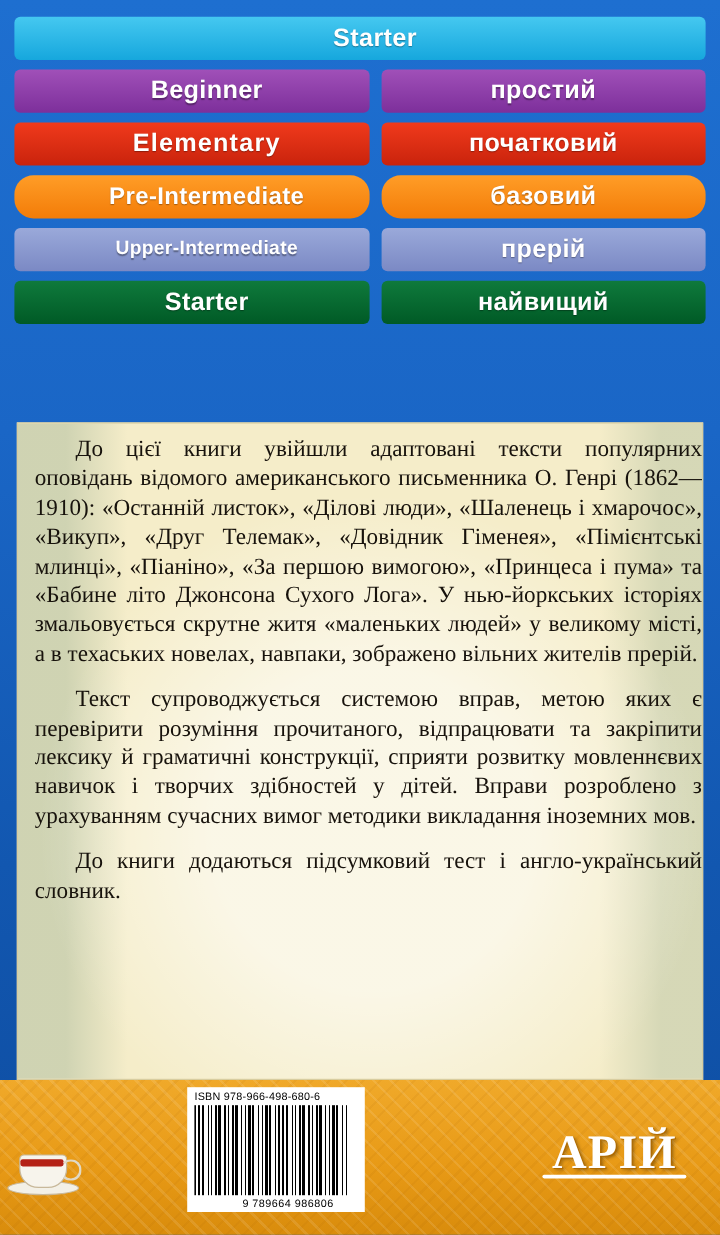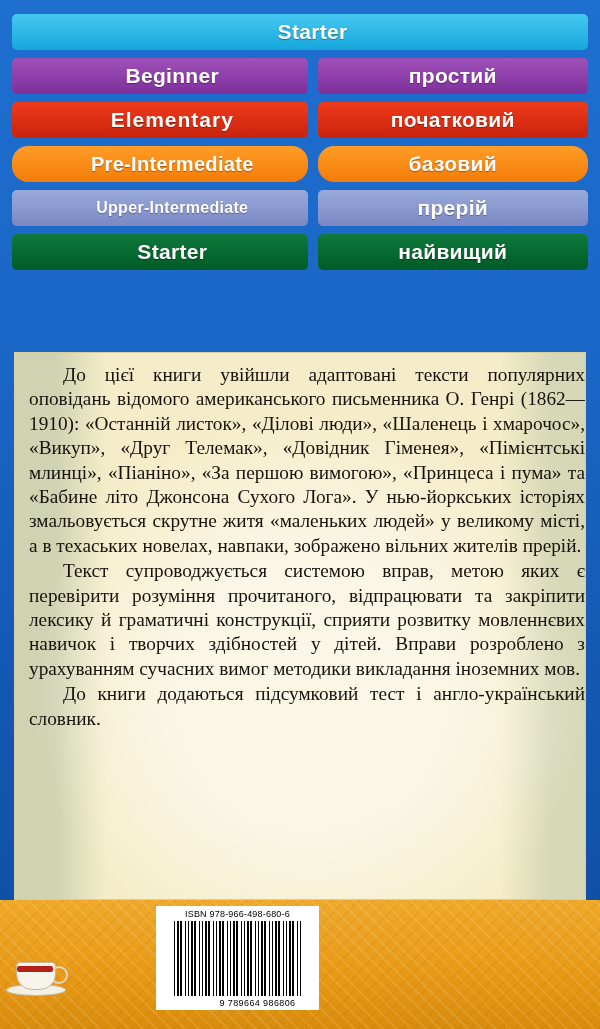--- a/index.html
+++ b/index.html
@@ -67,40 +67,40 @@
     position:relative;
     margin:0 0 0 0;
     font-family:"Liberation Serif", serif;
     font-size:19.3px;
     line-height:1.265;
     color:#17120c;
     text-align:justify;
     text-indent:34px;
     hyphens:auto;
   }
-  .panel p + p{margin-top:1px;}
+  .panel p + p{margin-top:13px;}
 
   
   .bottom{
     position:absolute;left:0;bottom:0;width:600px;height:129px;
     background:linear-gradient(180deg,#f0a92a 0%,#e89a16 55%,#d98c0c 100%);
   }
   .bottom-pattern{
     position:absolute;inset:0;
     background-image:
       repeating-linear-gradient(45deg, rgba(255,255,255,.10) 0 2px, rgba(255,255,255,0) 2px 10px),
       repeating-linear-gradient(-45deg, rgba(160,90,0,.08) 0 2px, rgba(160,90,0,0) 2px 10px);
     pointer-events:none;
   }
   
   .barcode{
-    position:absolute;left:156px;top:906px;width:163px;height:104px;
+    position:absolute;left:156px;top:906px;width:148px;height:104px;
     background:#ffffff;
     padding:3px 6px 2px 6px;box-sizing:border-box;
-    display:flex;flex-direction:column;align-items:center;
+    display:flex;flex-direction:column;
   }
   .isbn-text{font-size:9px;color:#000;letter-spacing:.2px;margin-bottom:2px;white-space:nowrap;}
   .bars{
     flex:1;width:128px;
     background-image:repeating-linear-gradient(90deg,
       #000 0 1px, #fff 1px 3px, #000 3px 5px, #fff 5px 6px,
       #000 6px 8px, #fff 8px 11px, #000 11px 12px, #fff 12px 14px);
   }
   .barcode-num{font-size:9px;color:#000;letter-spacing:.4px;margin-top:2px;white-space:nowrap;padding-left:40px;}
 
@@ -198,14 +198,18 @@
     <div class="band"></div>
     <div class="handle"></div>
   </div>
 
   <div class="barcode">
     <div class="isbn-text">ISBN  978-966-498-680-6</div>
     <div class="bars"></div>
     <div class="barcode-num">9 789664 986806</div>
   </div>
 
+  <div class="logo">
+    <span class="logo-text">АРІЙ</span>
+    <span class="logo-underline"></span>
+  </div>
 
 </div>
 
 </body></html>

